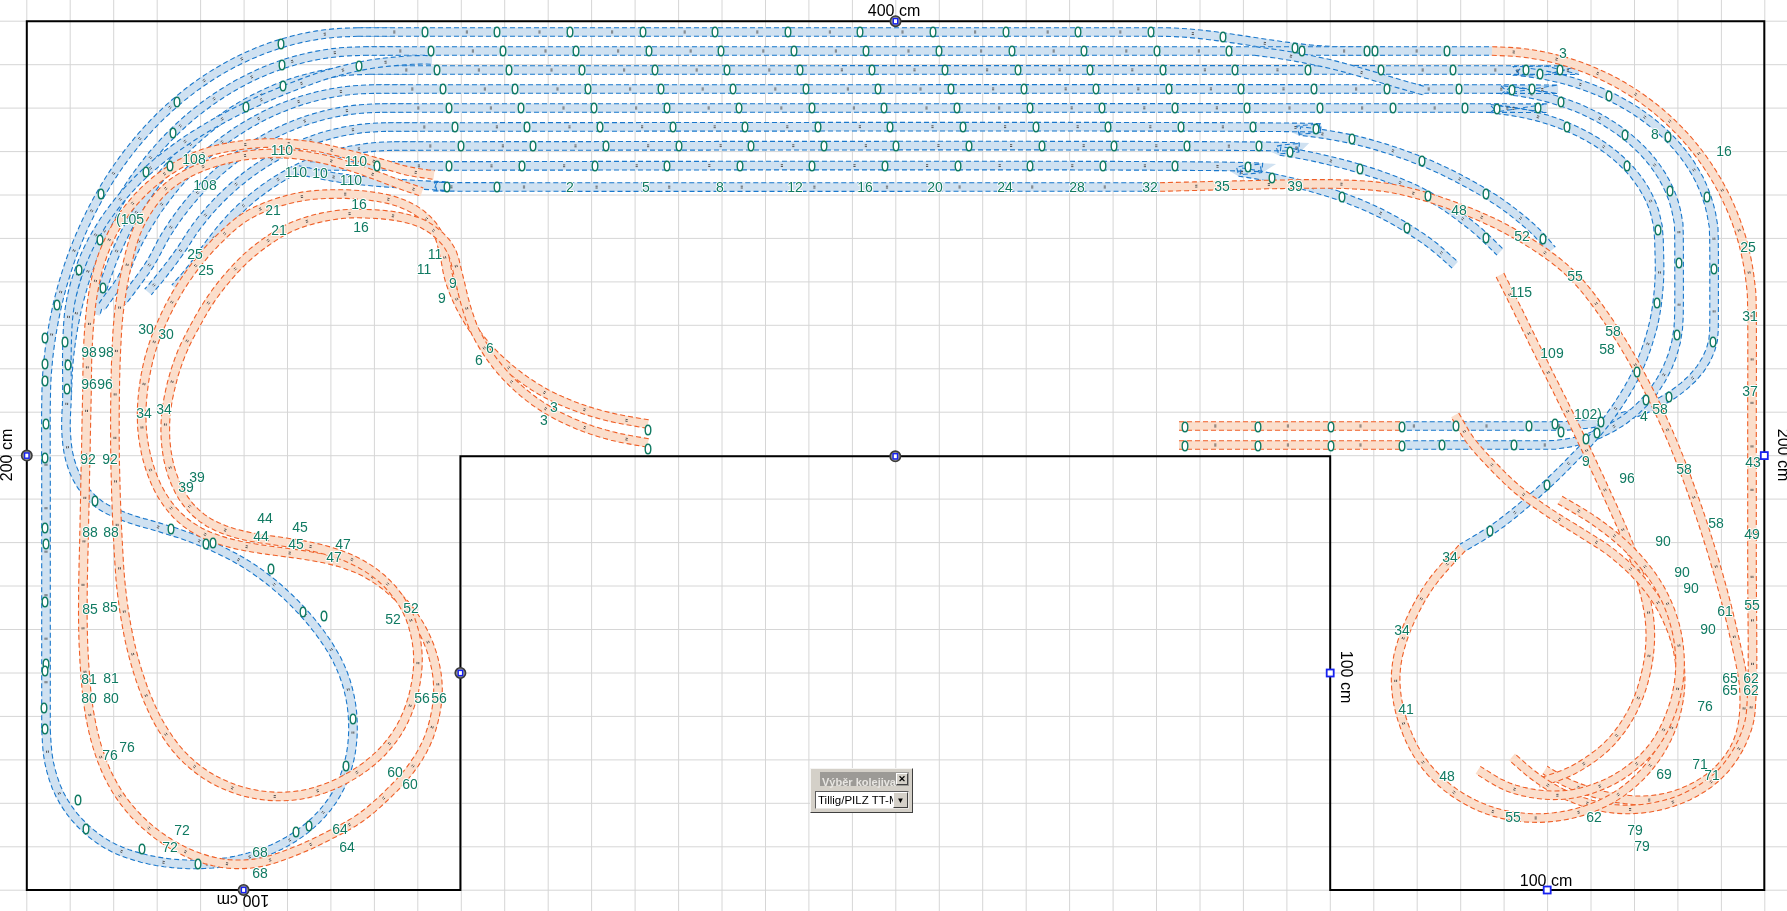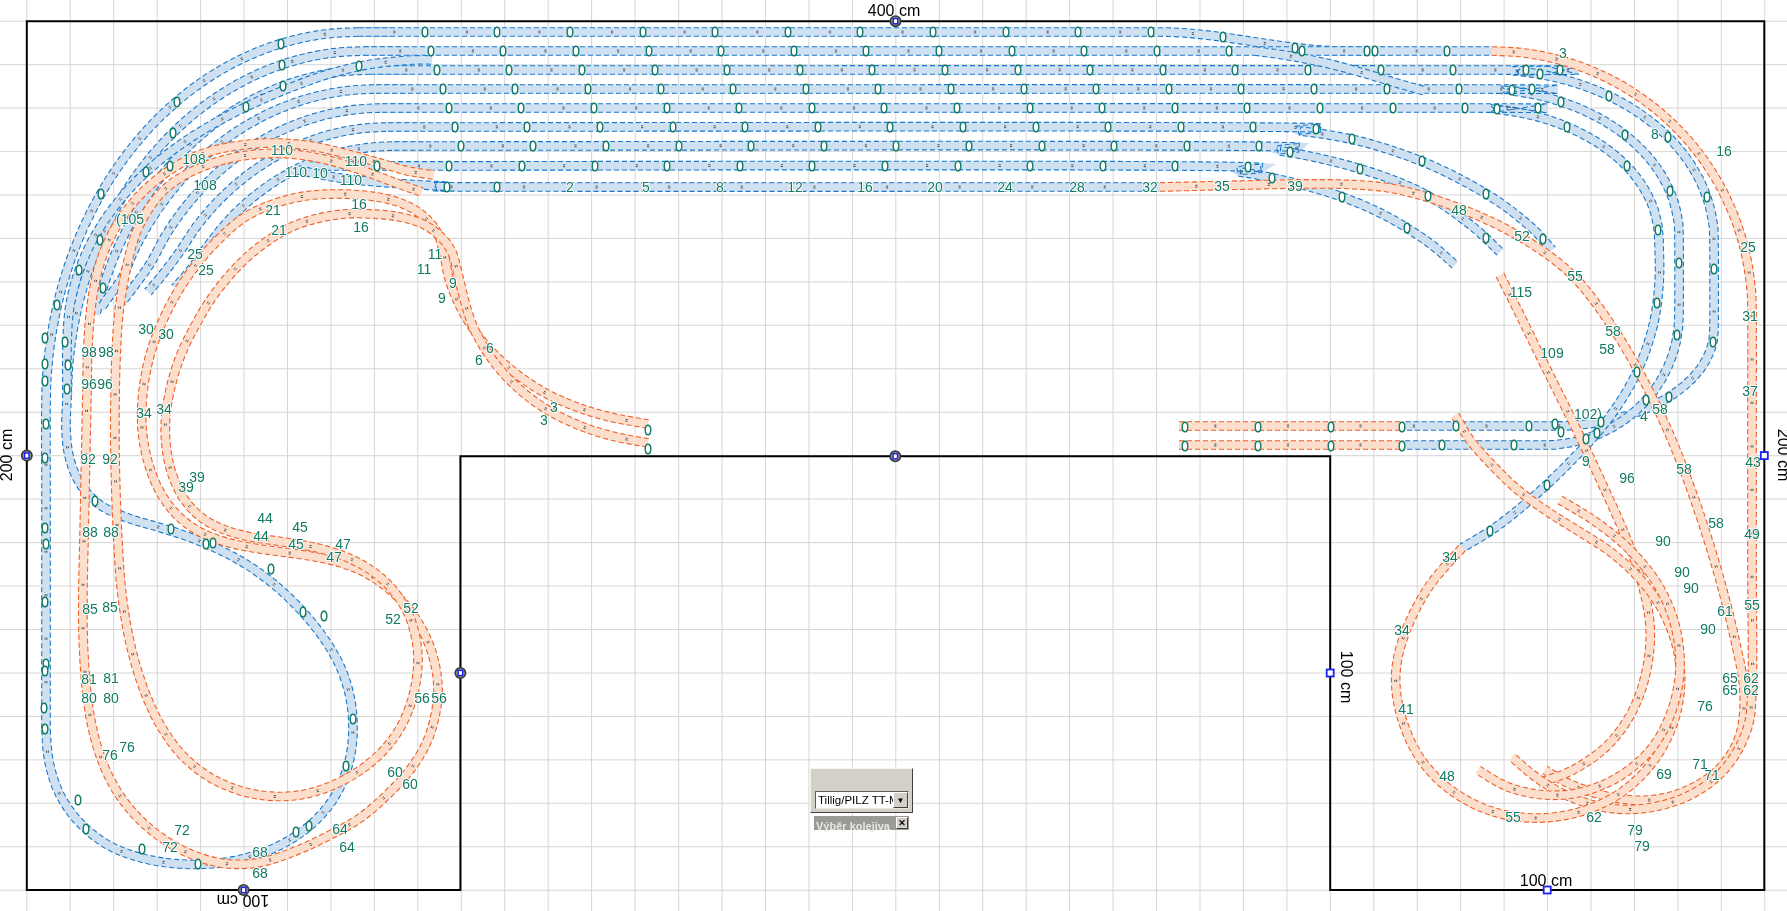--- a/index.html
+++ b/index.html
@@ -629,21 +629,21 @@
 
 <text x="243" y="903" font-size="16px" fill="#000" text-anchor="middle" transform="rotate(180 243 899)">100 cm</text>
 
 <text x="1341" y="677" font-size="16px" fill="#000" text-anchor="middle" transform="rotate(90 1341 677)">100 cm</text>
 
 <text x="1546" y="886" font-size="16px" fill="#000" text-anchor="middle">100 cm</text>
 </svg>
 
 <div style="position:absolute;left:810px;top:768px;width:103px;height:45px;background:#d4d0c8;border-top:1px solid #f5f4f2;border-left:1px solid #f5f4f2;border-right:1.5px solid #404040;border-bottom:1.5px solid #404040;">
 
- <div style="position:absolute;left:3px;top:3px;right:3px;height:14px;background:#9c9a96;margin-top:44px;">
+ <div style="position:absolute;left:9px;top:3px;right:3px;height:14px;background:#9c9a96;">
   <span style="font:bold 11px 'Liberation Sans',sans-serif;color:#e8e6e2;padding-left:2px;line-height:14px;">Výběr kolejiva</span>
   
   <span style="position:absolute;right:1px;top:1px;width:12px;height:12px;background:#d4d0c8;border-top:1px solid #fff;border-left:1px solid #fff;border-right:1px solid #404040;border-bottom:1px solid #404040;font:bold 9px 'Liberation Sans',sans-serif;color:#000;text-align:center;line-height:11px;">✕</span>
  </div>
 
  <div style="position:absolute;left:4px;top:22px;width:94px;height:18px;background:#fff;border-top:1.2px solid #5c5c5c;border-left:1.2px solid #5c5c5c;border-right:1px solid #e8e6e2;border-bottom:1px solid #e8e6e2;overflow:hidden;white-space:nowrap;">
   <span style="font:11.5px 'Liberation Sans',sans-serif;color:#000;position:absolute;left:2px;top:2px;">Tillig/PILZ TT-M</span>
 
   <span style="position:absolute;right:0;top:0;width:15px;height:16px;background:#d4d0c8;border-top:1px solid #fff;border-left:1px solid #fff;border-right:1px solid #404040;border-bottom:1px solid #404040;text-align:center;font-size:8px;line-height:15px;color:#000;">▼</span>
  </div>

